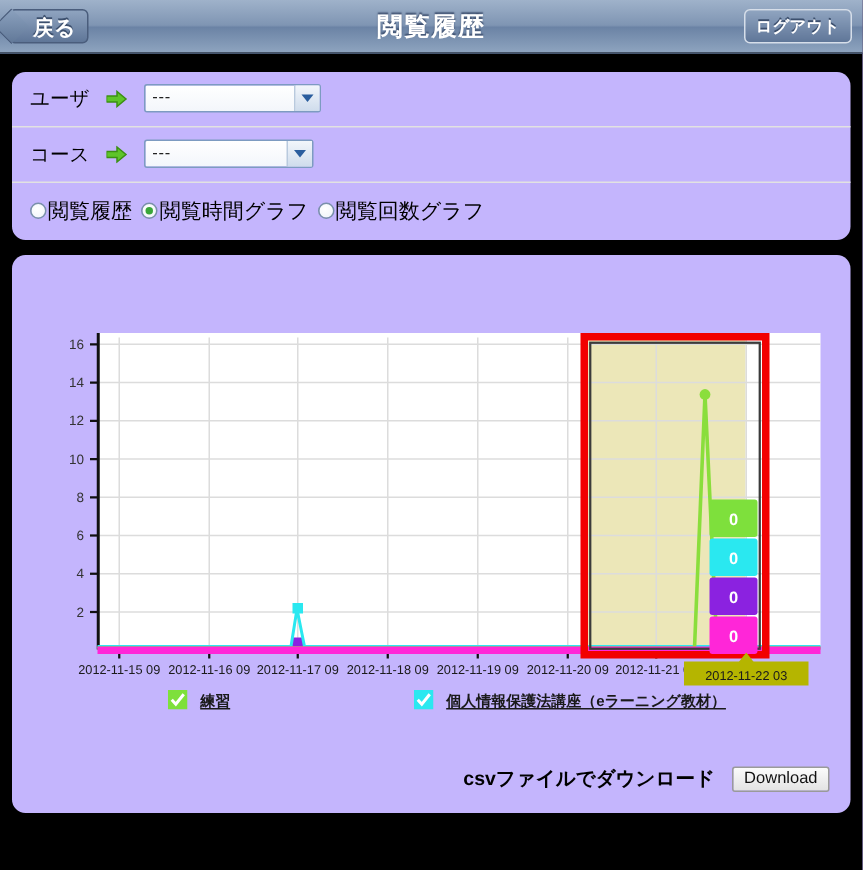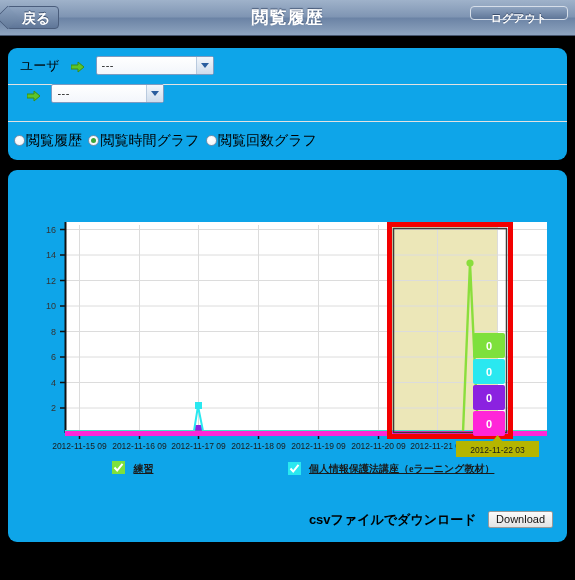--- a/index.html
+++ b/index.html
@@ -59,38 +59,38 @@
     width: 16px; height: 16px;
     background: linear-gradient(135deg, #8ba1be, #617898);
     border-left: 1px solid #4a5d7c;
     border-bottom: 1px solid #4a5d7c;
     transform: rotate(45deg);
     border-radius: 0 0 0 3px;
   }
   .logout-btn {
     position: absolute;
     right: 7px; top: 6px;
-    height: 14px;
-    padding: 0 20px;
+    height: 23px;
+    padding: 0 7px;
     line-height: 22px;
     background: linear-gradient(to bottom, #8fa4c0, #5f7698);
     border: 1px solid #d6dee9;
     color: #ffffff;
     font-size: 11px;
     font-weight: bold;
     text-shadow: 0 -1px 0 #3c4f6d;
     border-radius: 4px;
     cursor: pointer;
     box-sizing: border-box;
   }
 
   
   .panel {
     position: absolute;
-    background: #0ea5e9;
+    background: #c4b5fd;
     border-radius: 9px;
     box-sizing: border-box;
   }
   .form-panel {
     left: 8px; top: 48px;
     width: 559px; height: 112px;
   }
   .chart-panel {
     left: 8px; top: 170px;
     width: 559px; height: 372px;
@@ -155,21 +155,21 @@
     position: absolute;
     left: 4px; top: 6px;
     border-left: 4px solid transparent;
     border-right: 4px solid transparent;
     border-top: 5px solid #2a5d9e;
   }
 
   .radio-row {
     position: relative;
     height: 36px;
-    padding-left: 6px;
+    padding-left: 12px;
     line-height: 36px;
     white-space: nowrap;
   }
   .radio-item {
     display: inline-block;
     font-size: 14px;
     color: #000;
     margin-right: 2px;
     cursor: pointer;
   }
@@ -213,21 +213,21 @@
     position: relative;
     height: 23px;
   }
   .legend-item {
     position: absolute;
     top: 0;
     white-space: nowrap;
     cursor: pointer;
   }
   .legend-col-1 { left: 8px; margin-left: 40px; }
-  .legend-col-2 { left: 224px; font-family: Liberation Serif, serif; }
+  .legend-col-2 { left: 212px; }
   .legend-check {
     display: inline-block;
     width: 13px; height: 13px;
     vertical-align: middle;
     position: relative;
     top: -1px;
     margin-right: 4px;
   }
   .legend-check svg { display: block; }
   .legend-label {
@@ -281,20 +281,21 @@
         <path d="M0 4 L7 4 L7 1 L13 6 L7 11 L7 8 L0 8 Z" fill="#5ec42a" stroke="#3b8f14" stroke-width="1"></path>
       </svg>
     </span>
     <span class="sel sel-user">
       <span class="sel-value">---</span>
       <span class="sel-arrow"></span>
     </span>
   </div>
 
   <div class="form-row">
+    <span class="form-label">コース</span>
     <span class="arrow-icon">
       <svg width="14" height="12" viewBox="0 0 14 12">
         <path d="M0 4 L7 4 L7 1 L13 6 L7 11 L7 8 L0 8 Z" fill="#5ec42a" stroke="#3b8f14" stroke-width="1"></path>
       </svg>
     </span>
     <span class="sel sel-course">
       <span class="sel-value">---</span>
       <span class="sel-arrow"></span>
     </span>
   </div>

